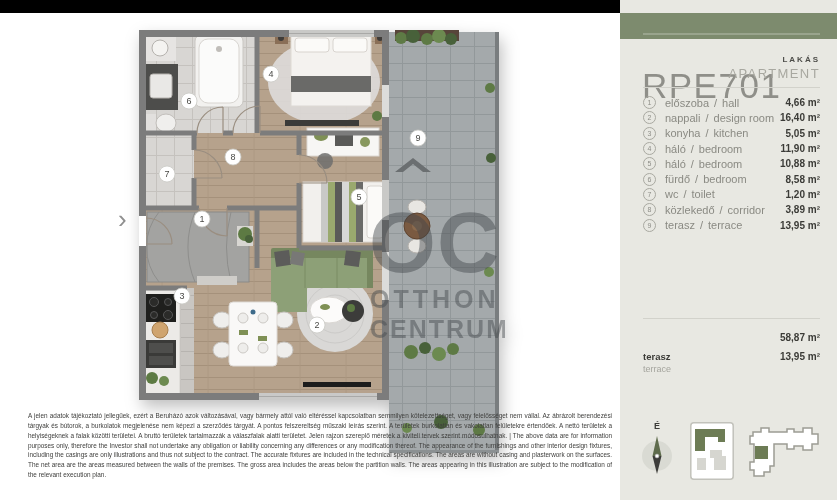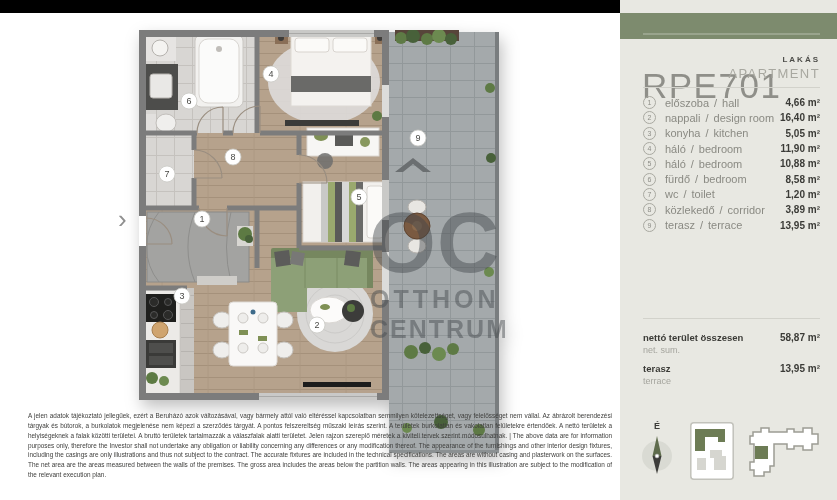--- a/index.html
+++ b/index.html
@@ -397,24 +397,20 @@
           <span>terrace</span>
         </span>
       <span class="rarea">13,95 m²</span>
     </div>
   </div>
 
   <div class="divider d2"></div>
 
   <div class="summary">
     <div class="sum-row">
-      <div>
-        <div class="sum-hu">nettó terület összesen</div>
-        <div class="sum-en">net. sum.</div>
-      </div>
       <div class="sum-val">58,87 m²</div>
     </div>
     <div class="sum-row">
       <div>
         <div class="sum-hu">terasz</div>
         <div class="sum-en">terrace</div>
       </div>
       <div class="sum-val">13,95 m²</div>
     </div>
   </div>

